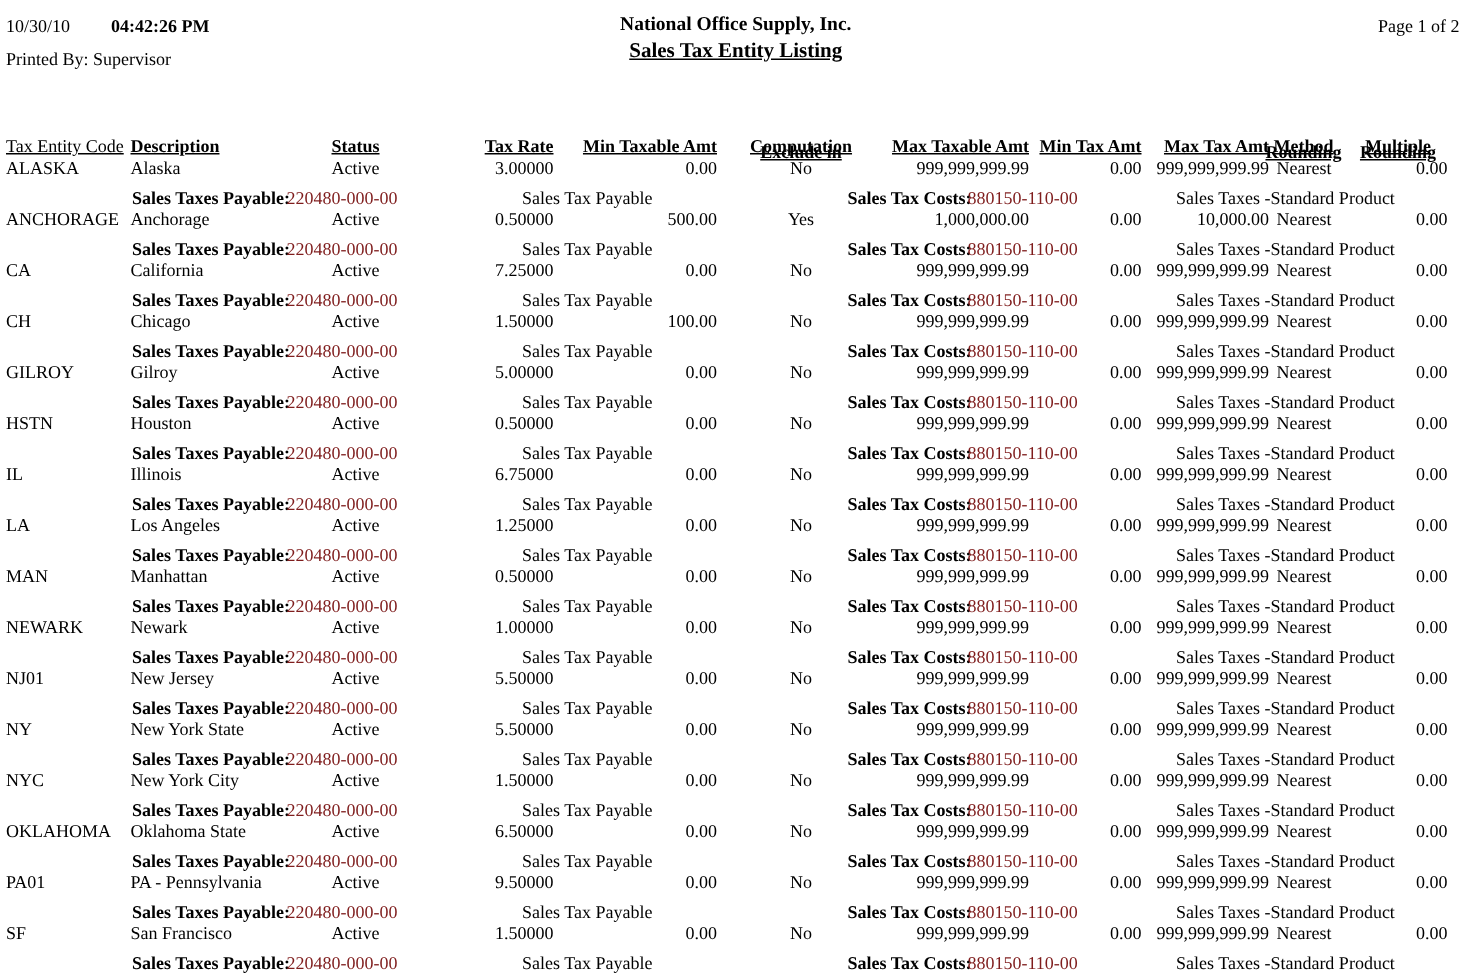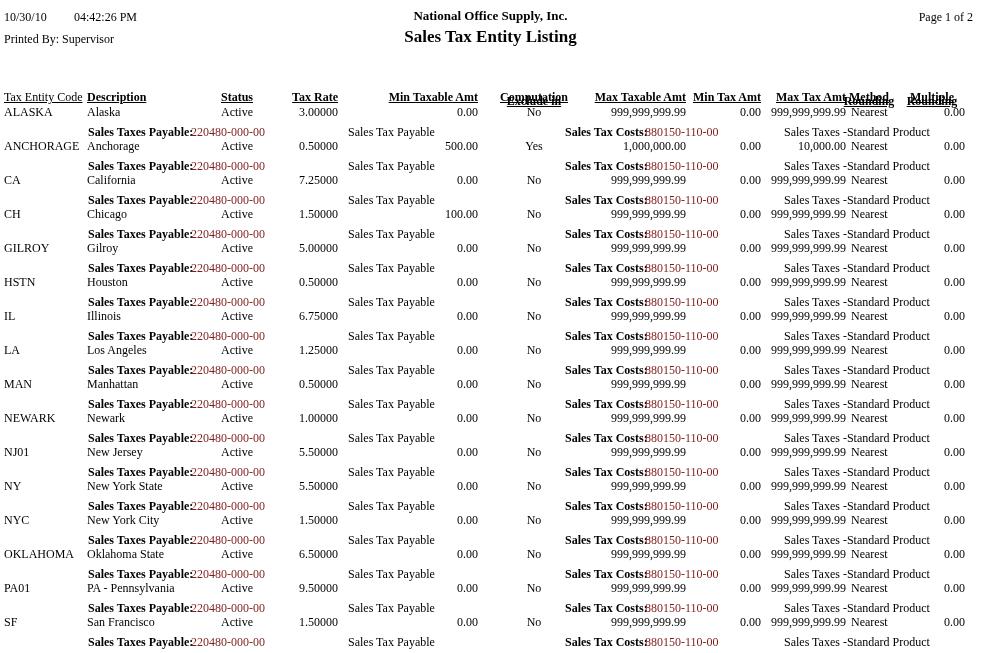--- a/index.html
+++ b/index.html
@@ -12,21 +12,21 @@
   .link{color:#7f1d1d;}
   .row-block{position:absolute;left:0;width:782px;height:34px;}
   .line{position:absolute;left:0;width:981px;height:15px;}
   .line > span{position:absolute;top:0;white-space:nowrap;}
   .main-line{top:0;}
   .detail-line{top:20px;}
   
   .c-code{left:4px;font-weight:normal;}
   .c-desc{left:87px;}
   .c-status{left:221px;}
-  .r-rate{right:643px;margin-left:16px;}
+  .r-rate{right:612px;margin-left:16px;}
   .r-minTaxable{right:503px;}
   .c-exclude{left:500px;width:68px;text-align:center;}
   .r-maxTaxable{right:295px;}
   .r-minTax{right:220px;}
   .r-maxTax{right:135px;}
   .c-method{left:851px;}
   .r-multiple{right:16px;}
   .c-methodHdr{left:843px;width:52px;text-align:center;}
   .c-multipleHdr{left:903px;width:58px;text-align:center;}
   
@@ -34,24 +34,24 @@
   .d-payacct{left:191px;}
   .d-paydesc{left:320px;margin-left:28px;}
   .d-costlbl{left:565px;font-weight:bold;}
   .d-costacct{left:645px;}
   .d-costdesc{left:784px;}
 </style>
 </head>
 <body>
 
 <span class="abs" style="left:4px;top:10px;">10/30/10</span>
-<span class="abs" style="left:74px;top:10px;">04:42:26 PM</span>
+<span class="abs" style="left:74px;top:10px;font-weight:bold;">04:42:26 PM</span>
 <span class="abs" style="left:4px;top:32px;">Printed By: Supervisor</span>
 <div class="ctr b" style="top:8px;font-size:13px;">National Office Supply, Inc.</div>
-<div class="ctr b" style="top:27px;font-size:17px;">Sales Tax Entity Listing</div>
+<div class="ctr b" style="top:27px;font-size:14px;text-decoration:underline;">Sales Tax Entity Listing</div>
 <span class="abs" style="right:8px;top:10px;">Page 1 of 2</span>
 
 <div class="line" style="top:94px;">
   <span class="c-exclude b u">Exclude in</span>
   <span class="c-methodHdr b u">Rounding</span>
   <span class="c-multipleHdr b u">Rounding</span>
 </div>
 
 <div class="line" style="top:90px;">
   <span class="c-code u">Tax Entity Code</span>

